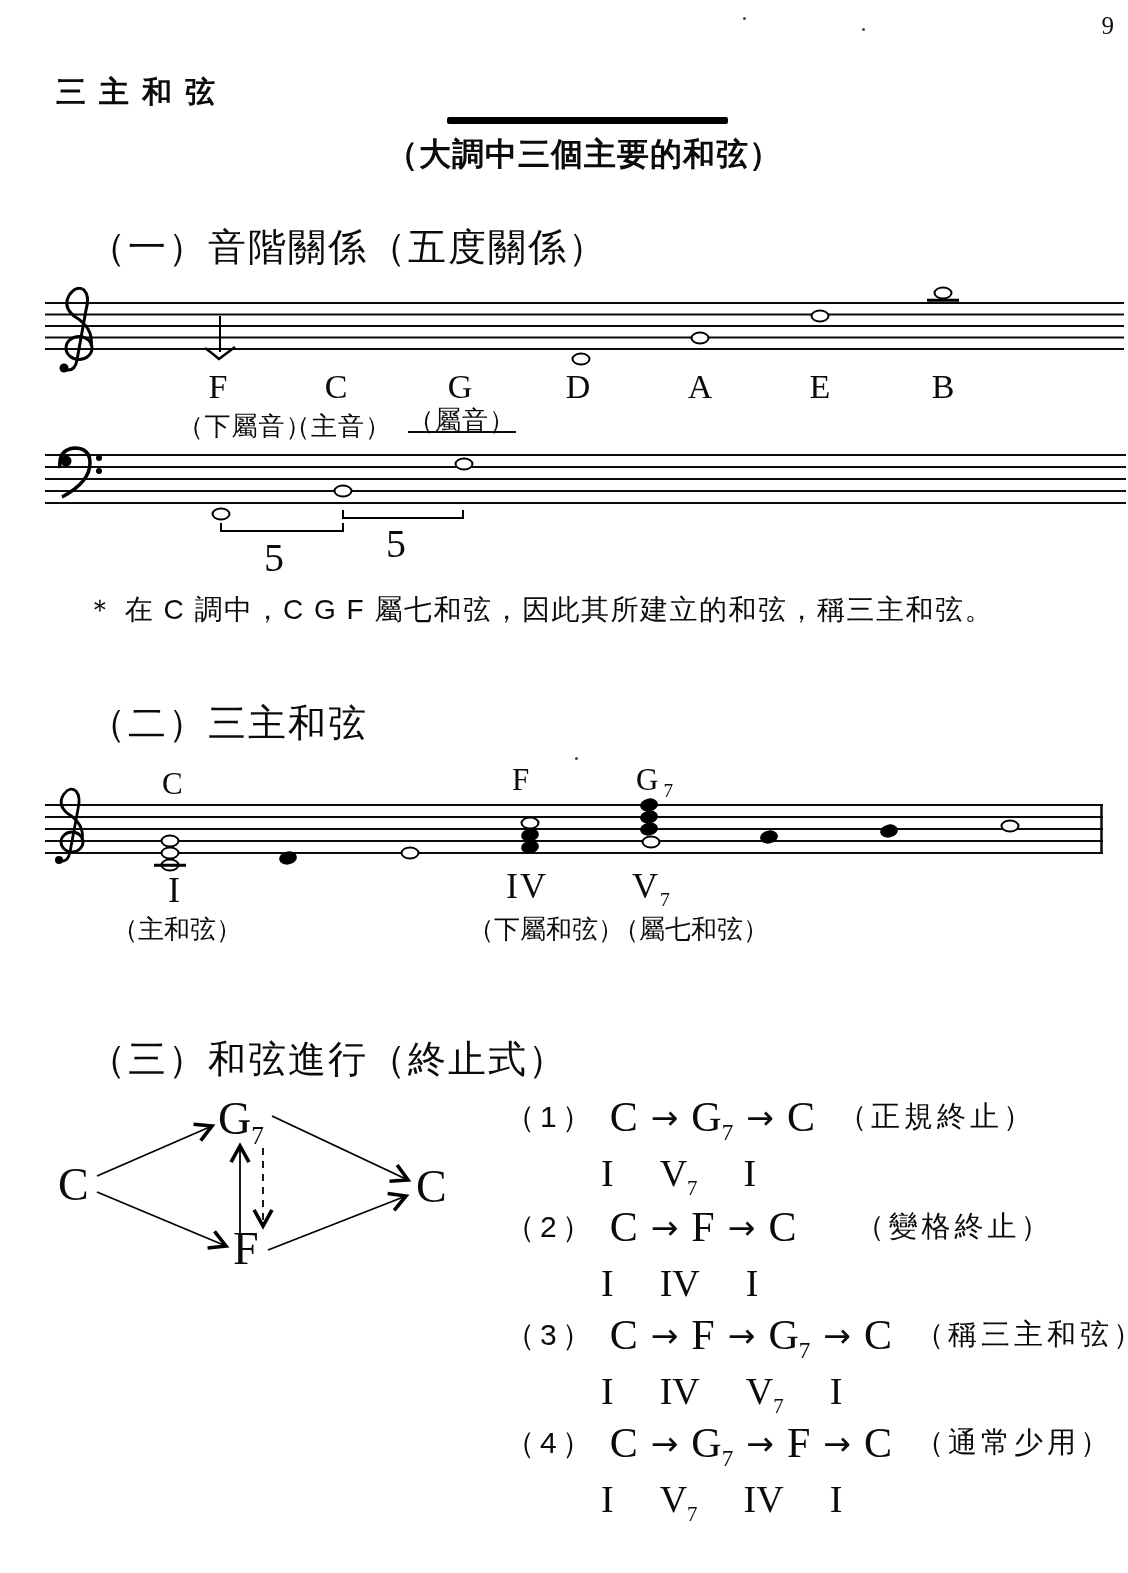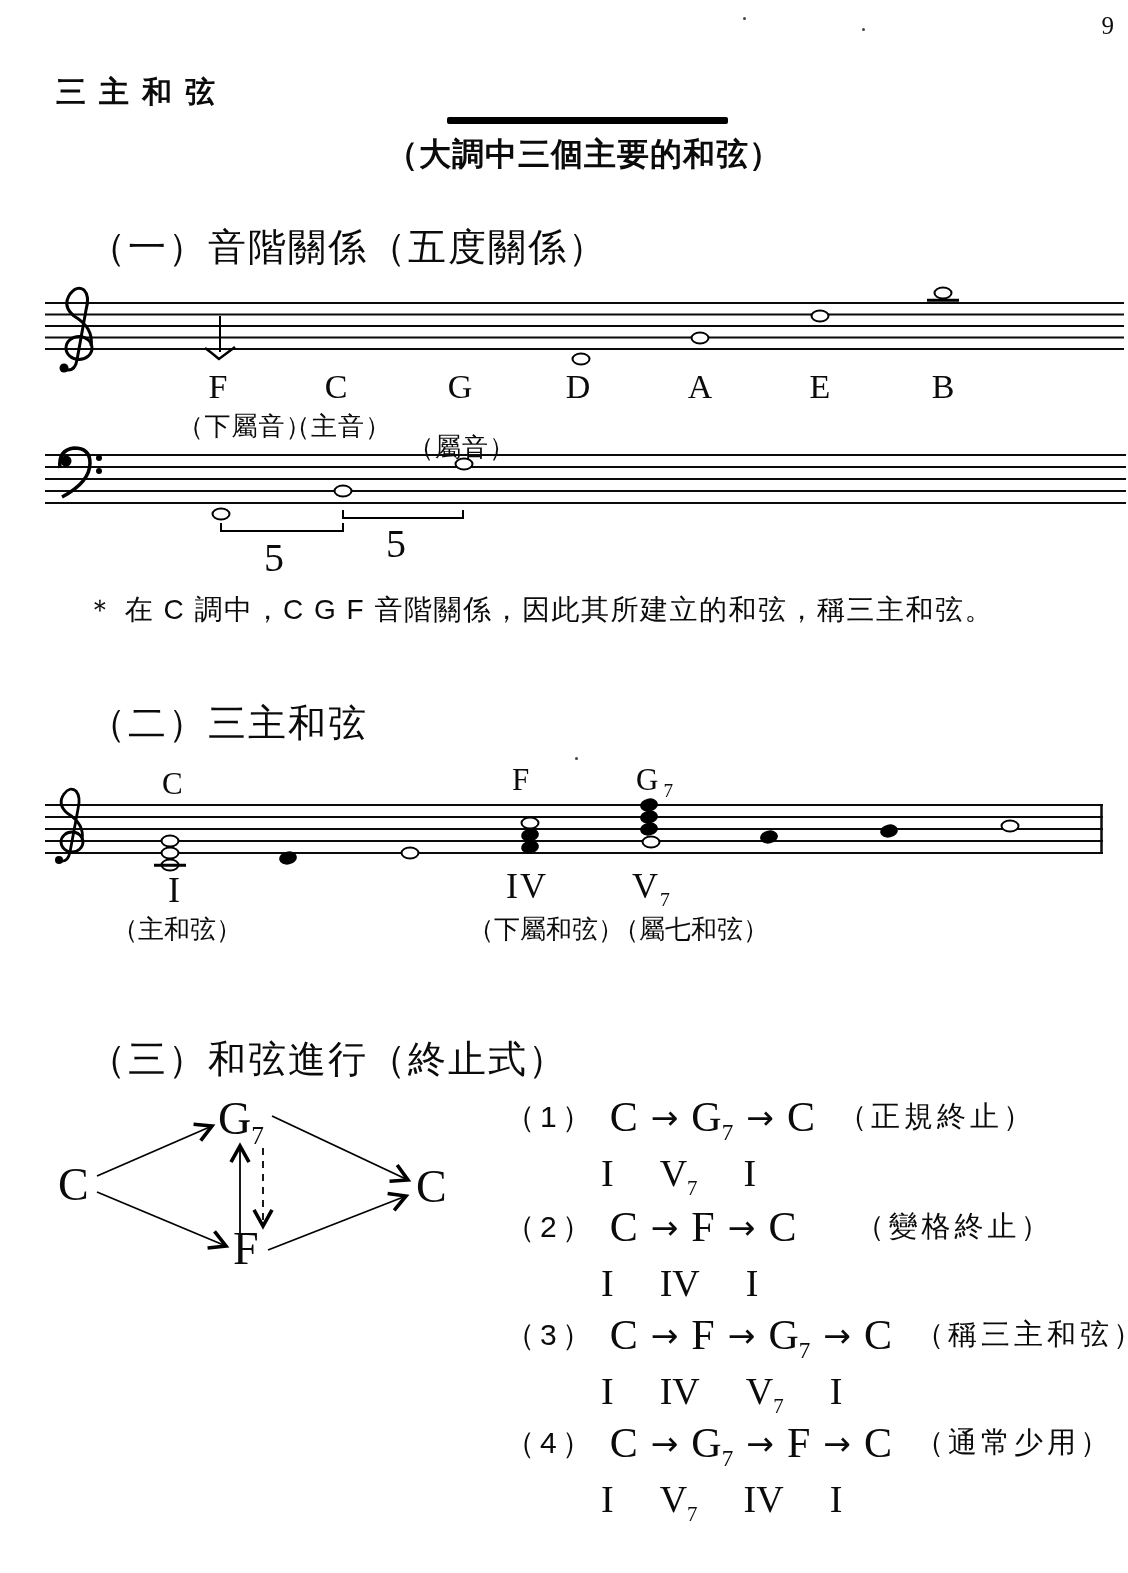--- a/index.html
+++ b/index.html
@@ -53,21 +53,21 @@
   <span class="page-number" data-name="page-number">9</span>
 
   <h1 class="doc-title" data-name="page-title">三主和弦</h1>
   <div class="title-underline" data-name="title-underline"></div>
   <div class="doc-subtitle" data-name="page-subtitle">（大調中三個主要的和弦）</div>
 
   <div class="section-heading" style="top:222px" data-name="section-1-heading">（一）音階關係（五度關係）</div>
   <div class="section-heading" style="top:698px" data-name="section-2-heading">（二）三主和弦</div>
   <div class="section-heading" style="top:1034px" data-name="section-3-heading">（三）和弦進行（終止式）</div>
 
-  <div class="annotation-line" data-name="key-note-text">＊ 在 C 調中，C G F 音階關係，因此其所建立的和弦，稱三主和弦。</div>
+  <div class="annotation-line" data-name="key-note-text">＊ 在 C 調中，C G F 屬七和弦，因此其所建立的和弦，稱三主和弦。</div>
 
   <svg class="notation-svg" width="1128" height="1573" viewBox="0 0 1128 1573" data-name="notation-background">
     <defs>
       <marker id="ah" markerWidth="16" markerHeight="16" refX="11" refY="7" orient="auto">
         <path d="M2 2 L11 7 L2 12" fill="none" stroke="#000" stroke-width="2"></path>
       </marker>
     </defs>
 
     <g data-name="staff-1-lines" stroke="#0b0b0b" stroke-width="1.8">
       <line x1="45" y1="303" x2="1124" y2="303"></line>
@@ -127,21 +127,21 @@
   <div class="speck" style="left:743px;top:17px" data-name="scan-speck"></div>
   <div class="speck" style="left:862px;top:28px" data-name="scan-speck"></div>
   <div class="speck" style="left:575px;top:757px" data-name="scan-speck"></div>
 
   <div id="gen-layer" data-name="notation-items-layer">
       <span class="note-letter" data-name="note-letter-F" style="left: 218px; top: 370px;">F</span>
       <span class="note-caption" data-name="note-caption" style="left: 220px; top: 413px; margin-left: 25px;">（下屬音）</span>
       <span class="note-letter" data-name="note-letter-C" style="left: 336px; top: 370px;">C</span>
       <span class="note-caption" data-name="note-caption" style="left: 338px; top: 413px;">（主音）</span>
       <span class="note-letter" data-name="note-letter-G" style="left: 460px; top: 370px;">G</span>
-      <span class="note-caption" data-name="note-caption" style="left: 462px; top: 434px;">（屬音）</span>
+      <span class="note-caption" data-name="note-caption" style="left: 462px; top: 407px; text-decoration: underline;">（屬音）</span>
       <span class="note-letter" data-name="note-letter-D" style="left: 578px; top: 370px;">D</span>
       <span class="note-letter" data-name="note-letter-A" style="left: 700px; top: 370px;">A</span>
       <span class="note-letter" data-name="note-letter-E" style="left: 820px; top: 370px;">E</span>
       <span class="note-letter" data-name="note-letter-B" style="left: 943px; top: 370px;">B</span>
       <span class="wnote" data-name="staff1-whole-note" style="left: 581px; top: 359px;"></span>
       <span class="wnote" data-name="staff1-whole-note" style="left: 700px; top: 338px;"></span>
       <span class="wnote" data-name="staff1-whole-note" style="left: 820px; top: 316px;"></span>
       <span class="wnote" data-name="staff1-whole-note" style="left: 943px; top: 293px;"></span>
       <span class="ledger" data-name="staff1-ledger-line" style="left: 943px; top: 300px;"></span>
       <span class="wnote" data-name="staff2-whole-note" style="left: 221px; top: 514px;"></span>

